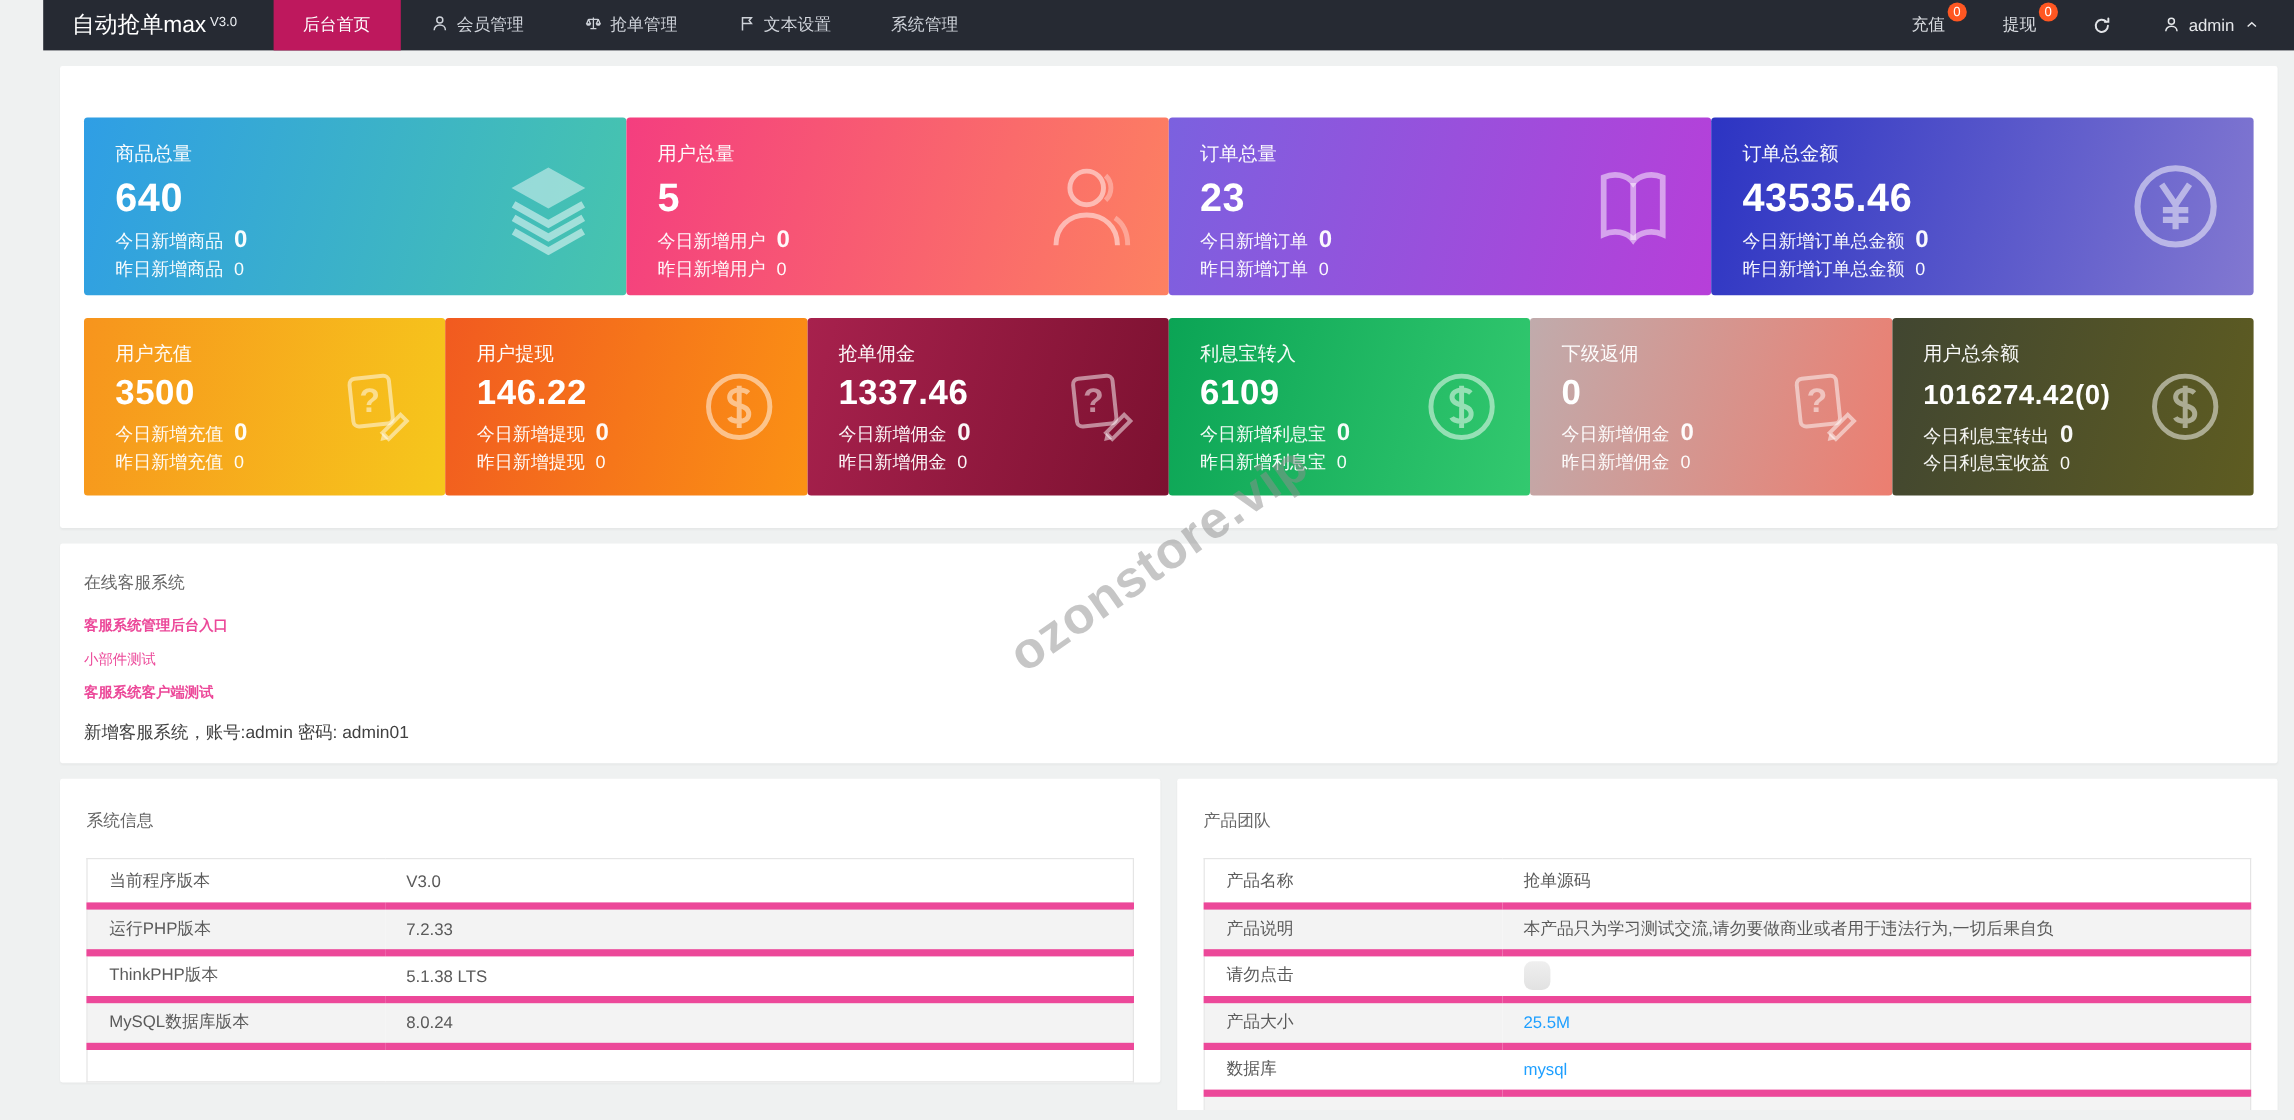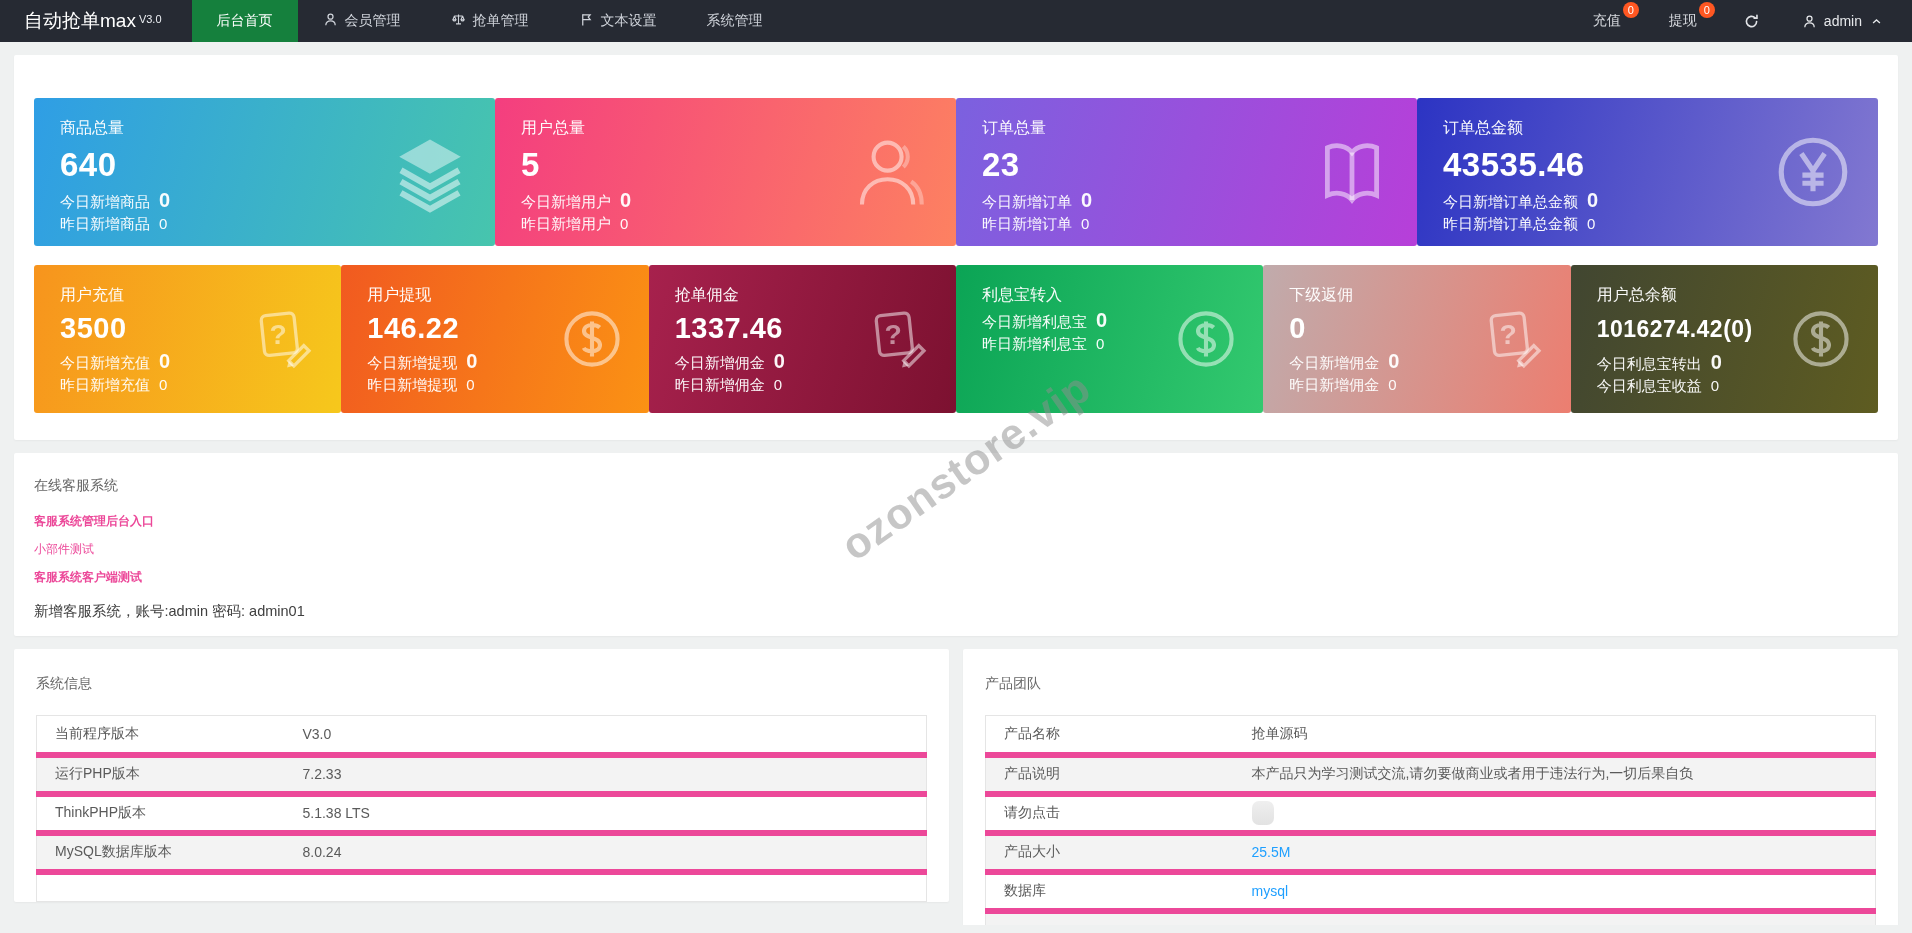--- a/index.html
+++ b/index.html
@@ -1,33 +1,33 @@
 <!DOCTYPE html>
 <html><head>
 <meta charset="utf-8">
 <style>
   * { margin:0; padding:0; box-sizing:border-box; }
   html,body { width:1912px; }
   body { font-family:"Liberation Sans","DejaVu Sans",sans-serif; background:#eff1f1; }
-  .page { position:relative; width:1912px; height:925px; overflow:hidden; background:#eff1f1; }
+  .page { position:relative; width:1912px; height:925px; overflow:hidden; background:#eff1f1;padding-left:36px; }
 
   
   .topbar { display:flex; align-items:stretch; height:42px; background:#262a33; color:#c9cdd5; font-size:14px; }
   .logo { display:flex; align-items:center; padding:0 30px 0 24px; color:#fff; font-size:19px; white-space:nowrap; }
   .logo sup { font-size:11px; margin-left:3px; position:relative; top:-2px; color:#eceff3; }
   .nav { display:flex; }
   .nav-item { display:flex; align-items:center; gap:7px; padding:0 25px; cursor:pointer; color:#cfd3da; white-space:nowrap; }
-  .nav-item.active { background:#15803d; color:#fff; }
+  .nav-item.active { background:#be185d; color:#fff; }
   .nav-item svg { width:15px; height:15px; }
   .top-right { margin-left:auto; display:flex; align-items:center; padding-right:22px; }
   .hdr-action { position:relative; padding:0 14px; margin:0 10px; cursor:pointer; color:#d8dbe0; }
   .hdr-badge { position:absolute; top:-10px; right:-4px; background:#ff5722; color:#fff; font-size:11px; line-height:16px; height:16px; min-width:16px; text-align:center; border-radius:9px; padding:0 4px; }
   .refresh-btn { padding:0 16px; margin:0 6px; cursor:pointer; color:#e2e4e8; display:flex; align-items:center; }
   .refresh-btn svg { width:17px; height:17px; }
-  .user-menu { display:flex; align-items:center; gap:7px; padding:0 6px 0 20px; cursor:pointer; color:#e6e8eb; }
+  .user-menu { display:flex; gap:7px; padding:0 6px 0 20px; cursor:pointer; color:#e6e8eb; }
   .user-menu svg { width:15px; height:15px; }
 
   
   .main { padding:13px 14px; display:flex; flex-direction:column; gap:13px; }
   .panel { background:#fff; border-radius:2px; box-shadow:0 1px 2px rgba(0,0,0,.04); }
   .section-title { font-size:14px; color:#666; line-height:20px; }
 
   .panel-stats { padding:22px 20px 27px; }
   .cards-row { display:flex; gap:0; }
   .cards-row.row1 { margin-top:21px; }
@@ -288,20 +288,21 @@
                 <rect x="5" y="3.5" width="14" height="17" rx="2" transform="rotate(-6 12 12)"></rect>
                 <text x="11.5" y="16" font-size="12" font-weight="bold" fill="currentColor" stroke="none" text-anchor="middle">?</text>
                 <path d="M16 23.2 L22.4 16.8 L24.6 19 L18.2 25.4 Z"></path>
                 <path d="M16 23.2 L15.3 26.1 L18.2 25.4 Z" fill="currentColor" stroke="none"></path>
               </svg>
             </span>
           </div>
 
           <div class="stat-card" style="background: linear-gradient(105deg, rgb(11, 164, 85) 0%, rgb(51, 201, 111) 100%);">
             <div class="card-title">利息宝转入</div>
+            <div class="card-value">6109</div>
             <div class="card-line">
               <span>今日新增利息宝</span>
               <span class="zero-strong">0</span>
             </div>
             <div class="card-line">
               <span>昨日新增利息宝</span>
               <span class="zero">0</span>
             </div>
             <span class="card-icon">
               <svg viewBox="0 0 24 24" fill="none" stroke="currentColor" stroke-width="1.5">

